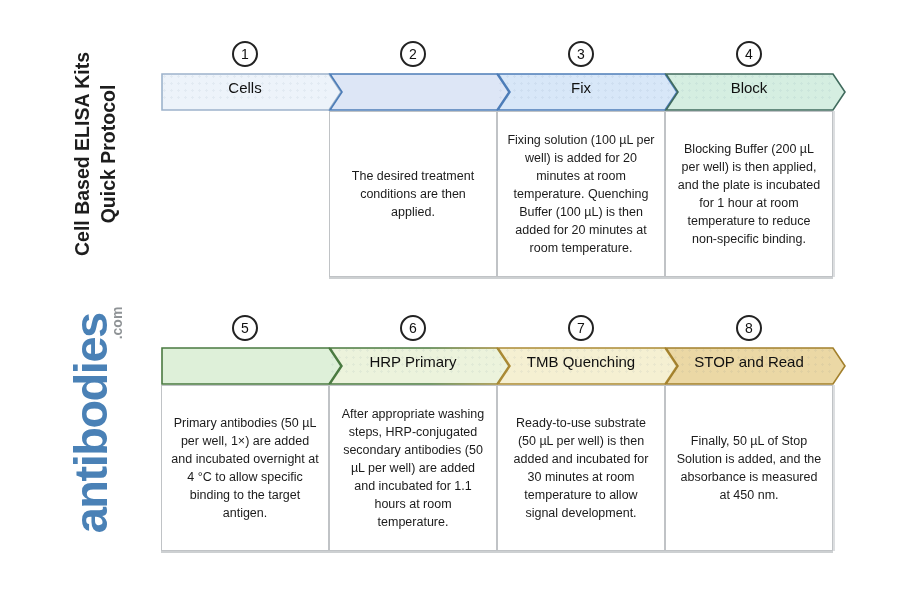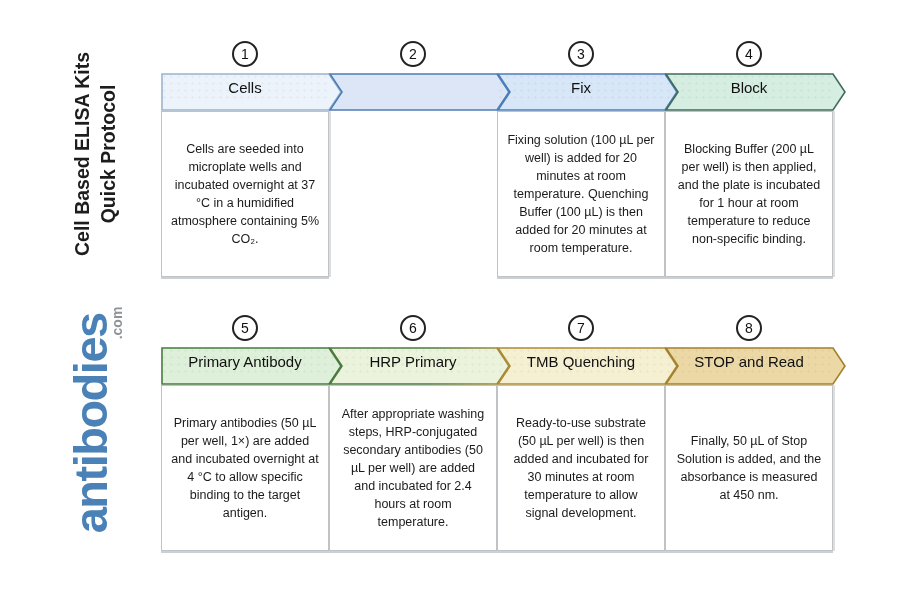--- a/index.html
+++ b/index.html
@@ -51,32 +51,32 @@
   <div class="row row1">
 
     <div class="col c0">
       <div class="badge">
           <span>1</span>
         </div>
       <svg class="hdr" viewBox="0 0 181 38">
         <path d="M1,1 H168 L180,19 L168,37 H1 Z" stroke-width="1.6" fill="#edf3fa" stroke="#9db3cc"></path>
       </svg>
       <div class="hlabel">Cells</div>
-      <div class="bodybox">
-        <p class="desc">Cells are seeded into microplate wells and incubated overnight at 37 °C in a humidified atmosphere containing 5% CO₂.</p>
-      </div>
     </div>
 
     <div class="col c1">
       <div class="badge">
           <span>2</span>
         </div>
       <svg class="hdr" viewBox="0 0 181 38">
         <path d="M1,1 H168 L180,19 L168,37 H1 L13,19 Z" stroke-width="1.6" fill="#dde6f6" stroke="#4d7db8"></path>
       </svg>
+      <div class="bodybox">
+        <p class="desc">The desired treatment conditions are then applied.</p>
+      </div>
     </div>
 
     <div class="col c2">
       <div class="badge">
           <span>3</span>
         </div>
       <svg class="hdr" viewBox="0 0 181 38">
         <path d="M1,1 H168 L180,19 L168,37 H1 L13,19 Z" stroke-width="1.6" fill="#d8e7f8" stroke="#4d7db8"></path>
       </svg>
       <div class="hlabel">Fix</div>
@@ -102,42 +102,41 @@
 
   <div class="row row2">
 
     <div class="col c0">
       <div class="badge">
           <span>5</span>
         </div>
       <svg class="hdr" viewBox="0 0 181 38">
         <path d="M1,1 H168 L180,19 L168,37 H1 Z" stroke-width="1.6" fill="#def0d9" stroke="#4a7a40"></path>
       </svg>
-      <div class="hlabel">Primary Antibody</div>
       <div class="bodybox">
         <p class="desc">Primary antibodies (50 µL per well, 1×) are added and incubated overnight at 4 °C to allow specific binding to the target antigen.</p>
       </div>
     </div>
 
     <div class="col c1">
       <div class="badge">
           <span>6</span>
         </div>
       <svg class="hdr" viewBox="0 0 181 38">
         <defs>
           <linearGradient id="hrpGrad" x1="0" y1="0" x2="1" y2="0">
             <stop offset="0.55" stop-color="#4a7a40"></stop>
             <stop offset="1" stop-color="#ac8a34"></stop>
           </linearGradient>
         </defs>
         <path d="M1,1 H168 L180,19 L168,37 H1 L13,19 Z" stroke-width="1.6" stroke="url(#hrpGrad)" fill="#ecf3dc"></path>
       </svg>
       <div class="hlabel">HRP Primary</div>
       <div class="bodybox">
-        <p class="desc">After appropriate washing steps, HRP-conjugated secondary antibodies (50 µL per well) are added and incubated for 2.4 hours at room temperature.</p>
+        <p class="desc">After appropriate washing steps, HRP-conjugated secondary antibodies (50 µL per well) are added and incubated for 1.1 hours at room temperature.</p>
       </div>
     </div>
 
     <div class="col c2">
       <div class="badge">
           <span>7</span>
         </div>
       <svg class="hdr" viewBox="0 0 181 38">
         <path d="M1,1 H168 L180,19 L168,37 H1 L13,19 Z" stroke-width="1.6" fill="#f5f0d2" stroke="#ac8a34"></path>
       </svg>

